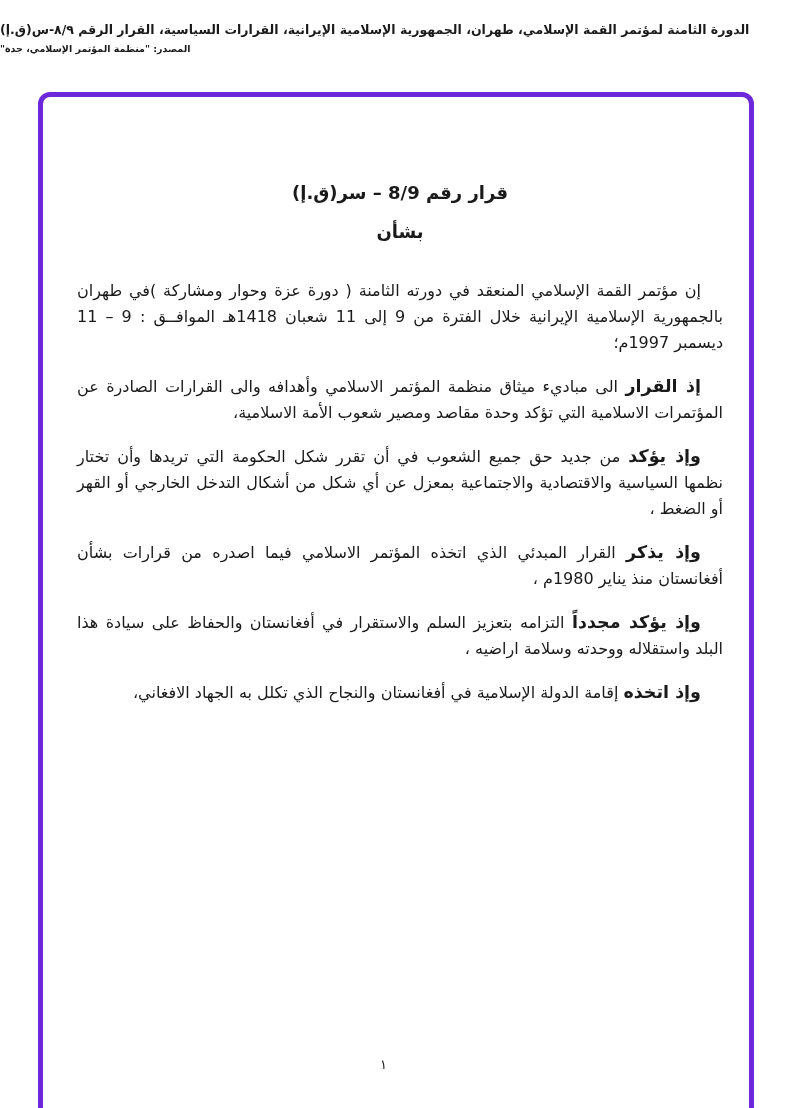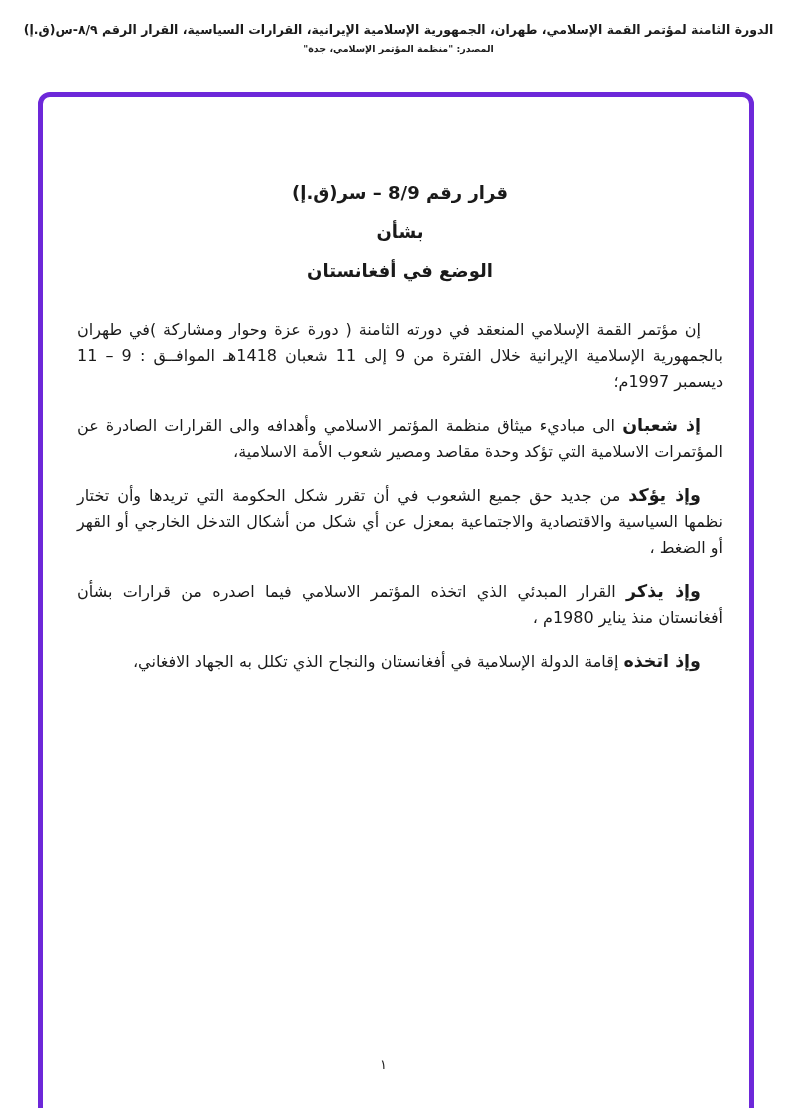--- a/index.html
+++ b/index.html
@@ -12,21 +12,21 @@
     font-family: "DejaVu Sans", sans-serif;
     direction: rtl;
     color: #1a1a1a;
     overflow: hidden;
   }
   .header {
     position: absolute;
     top: 22px;
     left: 0;
     right: 0;
-    text-align: center;
+    text-align: left;
     direction: rtl;
   }
   .header-line1 {
     font-size: 12.5px;
     font-weight: bold;
     letter-spacing: 0;
   }
   .header-line2 {
     font-size: 9.5px;
     font-weight: bold;
@@ -82,35 +82,37 @@
   <div class="header">
     <div class="header-line1">الدورة الثامنة لمؤتمر القمة الإسلامي، طهران، الجمهورية الإسلامية الإيرانية، القرارات السياسية، القرار الرقم ٨/٩-س(ق.إ)</div>
     <div class="header-line2">المصدر:  "منظمة المؤتمر الإسلامي، جدة"</div>
   </div>
 
   <div class="frame">
 
     <div class="title-block">
       <div class="title-line">قرار رقم 8/9 – سر(ق.إ)</div>
       <div class="title-line">بشأن</div>
-      <div class="title-line">الوضع في أفغانستان</div>
     </div>
 
     <div class="body-text">
       <p class="para">
         <b class="lead"></b><span>إن مؤتمر القمة الإسلامي المنعقد في دورته الثامنة ( دورة عزة وحوار ومشاركة )في طهران بالجمهورية الإسلامية الإيرانية خلال الفترة من 9 إلى 11 شعبان 1418هـ  الموافــق : 9 – 11 ديسمبر 1997م؛</span>
       </p>
       <p class="para">
-        <b class="lead">إذ شعبان</b><span> الى مباديء ميثاق منظمة المؤتمر الاسلامي وأهدافه والى القرارات الصادرة عن المؤتمرات الاسلامية التي تؤكد وحدة مقاصد ومصير شعوب الأمة الاسلامية،</span>
+        <b class="lead">إذ القرار</b><span> الى مباديء ميثاق منظمة المؤتمر الاسلامي وأهدافه والى القرارات الصادرة عن المؤتمرات الاسلامية التي تؤكد وحدة مقاصد ومصير شعوب الأمة الاسلامية،</span>
       </p>
       <p class="para">
         <b class="lead">وإذ يؤكد</b><span> من جديد حق جميع الشعوب في أن  تقرر شكل الحكومة التي تريدها وأن تختار نظمها السياسية والاقتصادية والاجتماعية بمعزل عن أي شكل من أشكال التدخل الخارجي أو القهر أو الضغط ،</span>
       </p>
       <p class="para">
         <b class="lead">وإذ يذكر</b><span> القرار المبدئي الذي اتخذه المؤتمر الاسلامي فيما اصدره من قرارات بشأن أفغانستان منذ يناير 1980م ،</span>
+      </p>
+      <p class="para">
+        <b class="lead">وإذ يؤكد مجدداً</b><span> التزامه بتعزيز السلم والاستقرار في أفغانستان والحفاظ على سيادة هذا البلد واستقلاله ووحدته وسلامة اراضيه ،</span>
       </p>
       <p class="para">
         <b class="lead">وإذ اتخذه</b><span> إقامة الدولة الإسلامية في أفغانستان والنجاح الذي تكلل به الجهاد الافغاني،</span>
       </p>
     </div>
 
   </div>
 
   <div class="footer">١</div>
 

